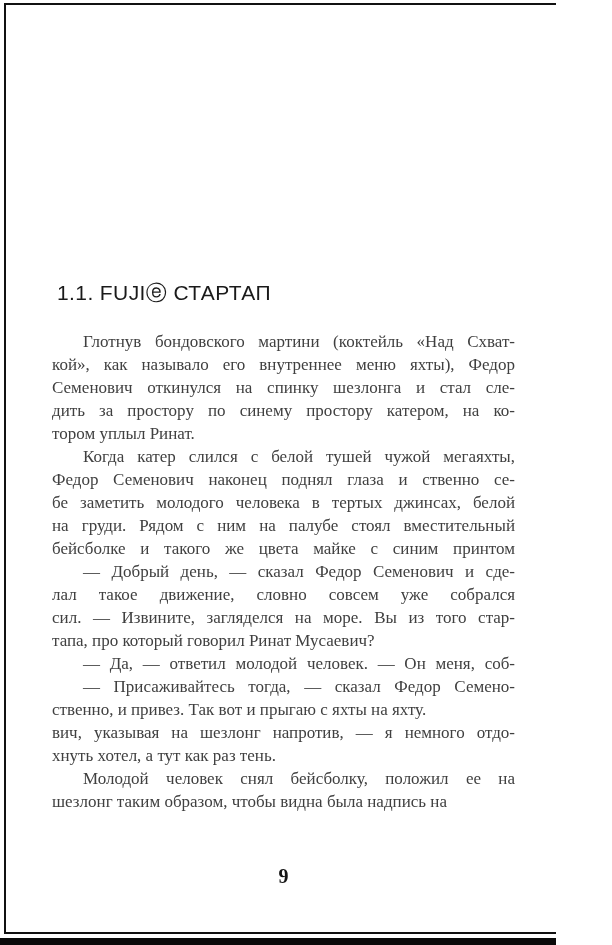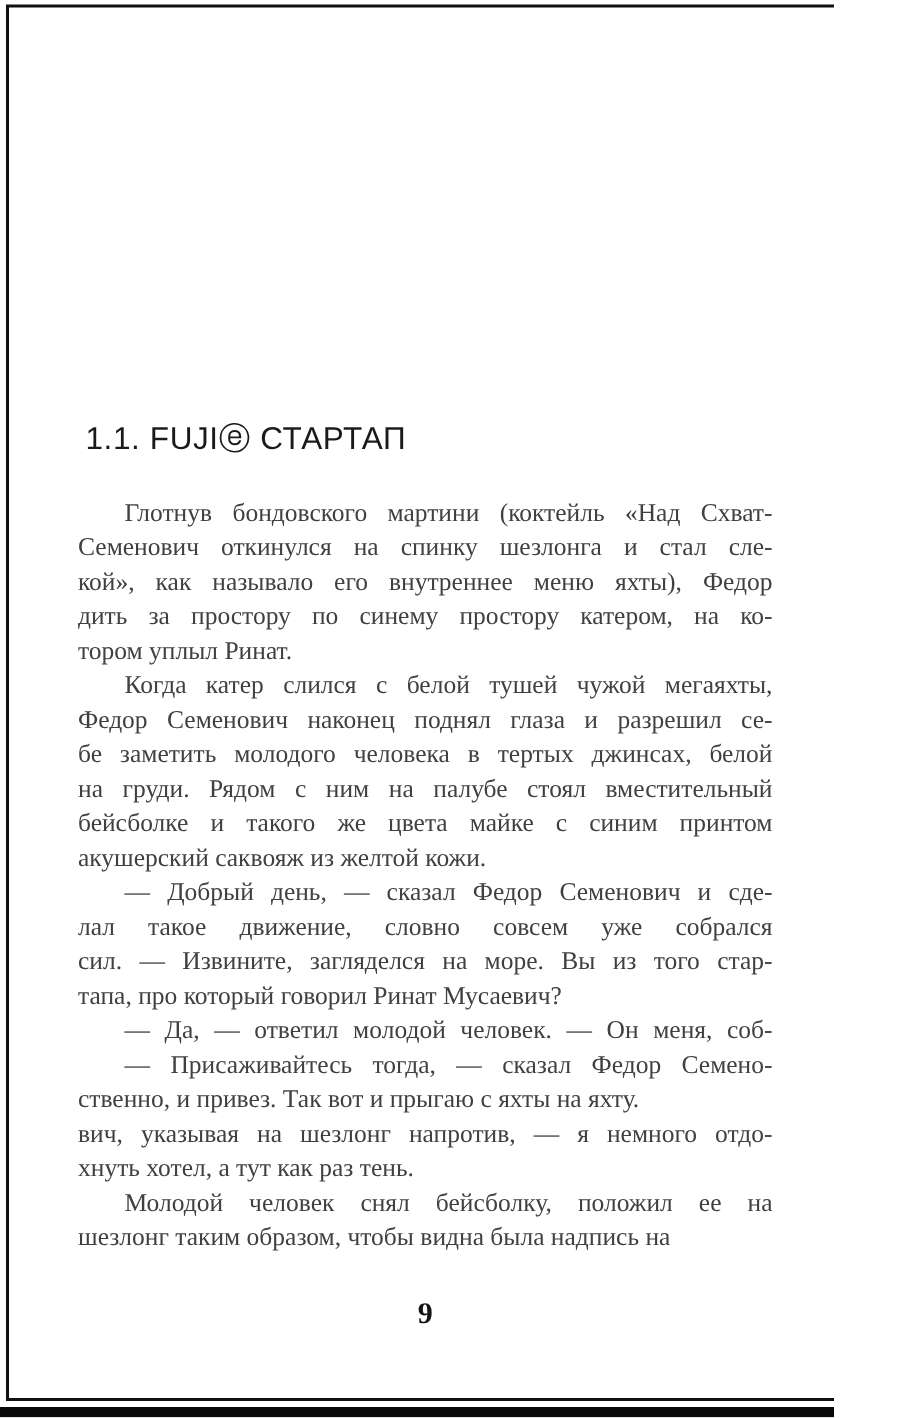--- a/index.html
+++ b/index.html
@@ -79,30 +79,29 @@
   }
 </style>
 </head>
 <body>
 
 <div class="canvas">
   <div class="frame"></div>
   <h1 class="title">1.1. FUJIⓔ СТАРТАП</h1>
   <div class="body-text">
       <div class="line first">Глотнув бондовского мартини (коктейль «Над Схват-</div>
+      <div class="line">кой», как называло его внутреннее меню яхты), Федор</div>
       <div class="line">Семенович откинулся на спинку шезлонга и стал сле-</div>
-      <div class="line">кой», как называло его внутреннее меню яхты), Федор</div>
       <div class="line">дить за простору по синему простору катером, на ко-</div>
       <div class="line last">тором уплыл Ринат.</div>
       <div class="line first">Когда катер слился с белой тушей чужой мегаяхты,</div>
-      <div class="line">Федор Семенович наконец поднял глаза и разрешил се-</div>
+      <div class="line">Федор Семенович наконец поднял глаза и ственно се-</div>
       <div class="line">бе заметить молодого человека в тертых джинсах, белой</div>
       <div class="line">на груди. Рядом с ним на палубе стоял вместительный</div>
       <div class="line">бейсболке и такого же цвета майке с синим принтом</div>
-      <div class="line last">акушерский саквояж из желтой кожи.</div>
       <div class="line first">— Добрый день, — сказал Федор Семенович и сде-</div>
       <div class="line">лал такое движение, словно совсем уже собрался</div>
       <div class="line">сил. — Извините, загляделся на море. Вы из того стар-</div>
       <div class="line last">тапа, про который говорил Ринат Мусаевич?</div>
       <div class="line first">— Да, — ответил молодой человек. — Он меня, соб-</div>
       <div class="line first">— Присаживайтесь тогда, — сказал Федор Семено-</div>
       <div class="line last">ственно, и привез. Так вот и прыгаю с яхты на яхту.</div>
       <div class="line">вич, указывая на шезлонг напротив, — я немного отдо-</div>
       <div class="line last">хнуть хотел, а тут как раз тень.</div>
       <div class="line first">Молодой человек снял бейсболку, положил ее на</div>

